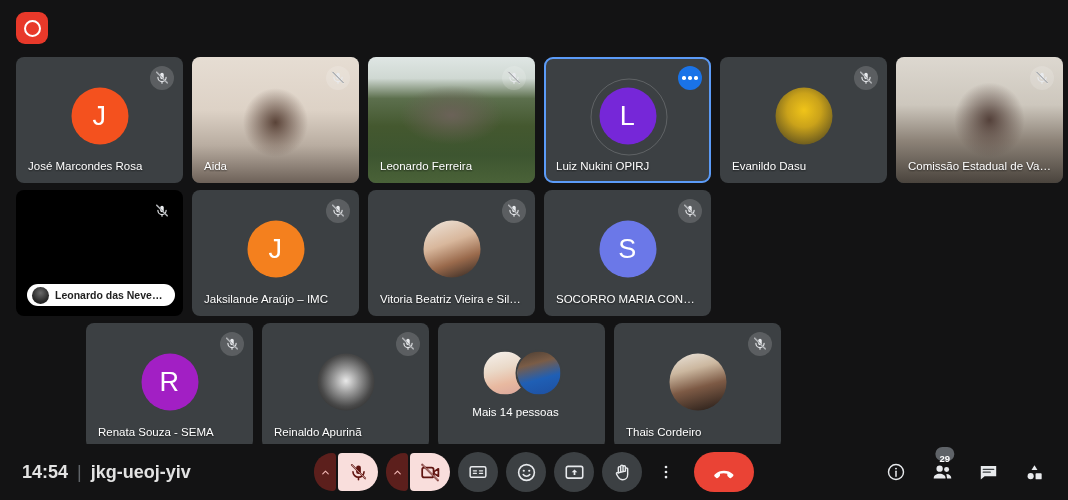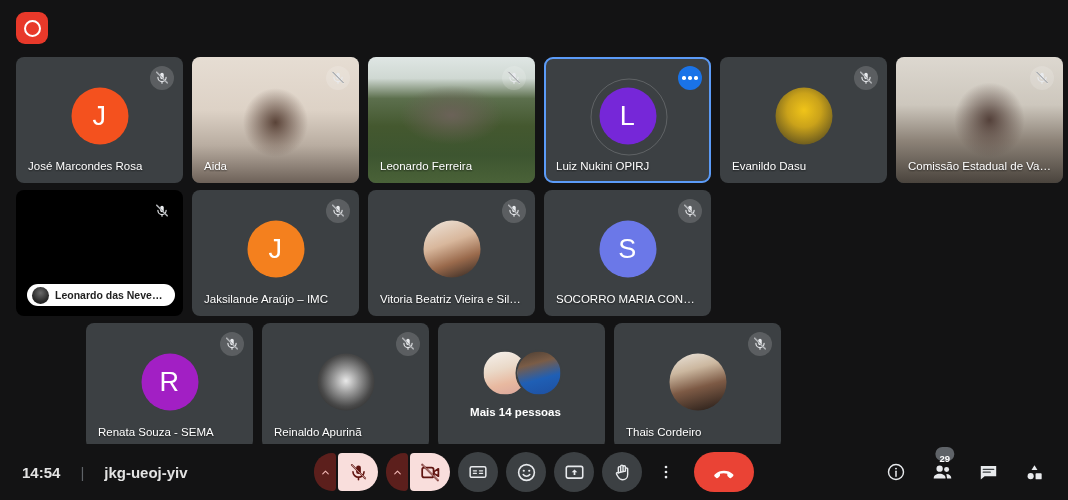--- a/index.html
+++ b/index.html
@@ -113,29 +113,29 @@
   .name-pill .ptext { color: #1f1f1f; font-size: 10.5px; font-weight: bold; white-space: nowrap; overflow: hidden; text-overflow: ellipsis; }
 
   
   .overflow-wrap { position: absolute; left: 50%; top: 40%; transform: translate(-50%,-50%); display: flex; }
   .overflow-wrap .oa { width: 47px; height: 47px; border-radius: 50%; border: 2px solid #3c4043; }
   .overflow-wrap .oa:nth-child(2) { margin-left: -13px; }
   .oa-1 { background: linear-gradient(165deg,#f6f2ee 0%,#ead9c8 40%,#e8b9a0 70%,#d9a59c 100%); }
   .oa-2 { background: linear-gradient(165deg,#4a3d33 0%,#7a5c46 30%,#1f5fb5 62%,#1e4fa0 100%); }
   .overflow-label {
     position: absolute; left: 0; right: 12px; bottom: 31px; text-align: center;
-    color: #fff; font-size: 11.5px; font-weight: bold;
+    color: #fff; font-size: 11.5px; font-weight: normal;
   }
 
   
   .bottom { position: absolute; left: 0; bottom: 0; width: 1068px; height: 56px; background: #131314; }
   .meta {
     position: absolute; left: 22px; top: 50%; transform: translateY(-50%);
-    display: flex; align-items: center; gap: 20px;
-    color: #e3e3e3; font-size: 15px; font-weight: bold; white-space: nowrap;
+    display: flex; align-items: center; gap: 9px;
+    color: #e3e3e3; font-size: 18px; font-weight: bold; white-space: nowrap;
   }
   .meta .sep { color: #5f6368; font-weight: 400; }
 
   .controls {
     position: absolute; left: 50%; top: 50%; transform: translate(-50%,-50%);
     display: flex; align-items: center; gap: 8px;
   }
   .split { display: flex; align-items: center; }
   .chev {
     width: 22px; height: 38px; border-radius: 19px 4px 4px 19px;

